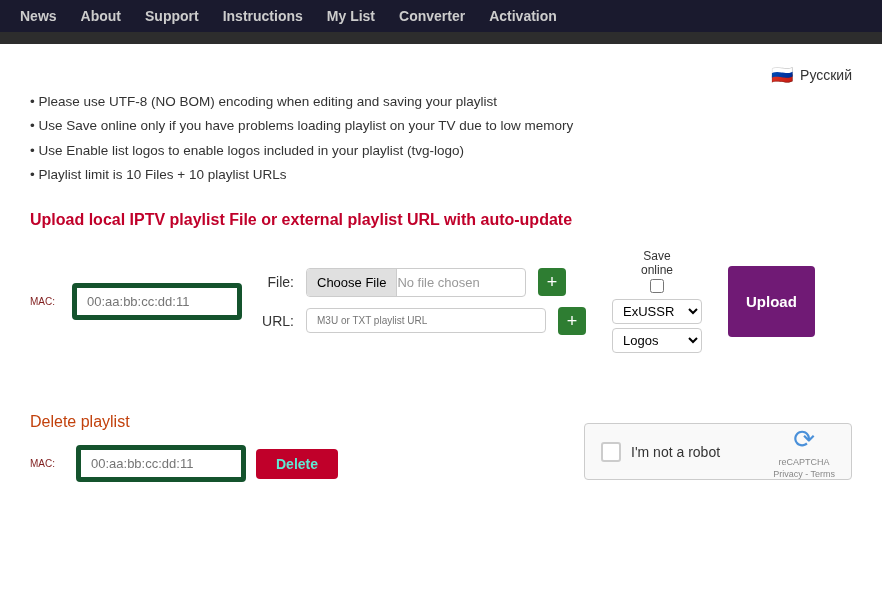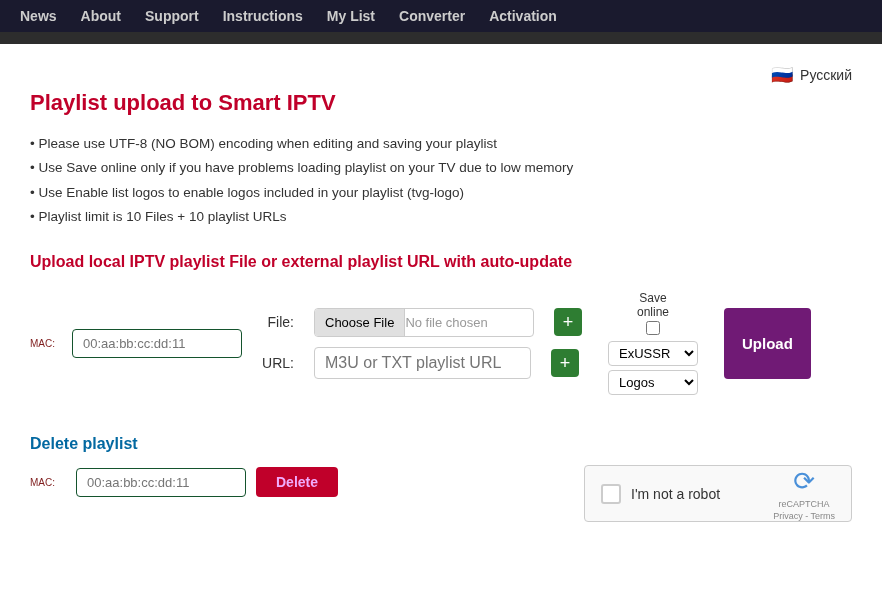--- a/index.html
+++ b/index.html
@@ -85,21 +85,21 @@
       margin-bottom: 30px;
     }
 
     .mac-label {
       font-size: 10px;
       color: #7f1d1d;
       min-width: 36px;
     }
 
     .mac-input {
-      border: 1px solid #14532d;
+      border: 5px solid #14532d;
       border-radius: 4px;
       padding: 6px 10px;
       font-size: 13px;
       color: #999;
       width: 170px;
     }
 
     .field-label {
       font-size: 14px;
       color: #333;
@@ -130,23 +130,23 @@
       padding: 6px 0;
       font-size: 13px;
       color: #999;
       flex: 1;
     }
 
     .url-input {
       border: 1px solid #ccc;
       border-radius: 4px;
       padding: 6px 10px;
-      font-size: 16px;
+      font-size: 10px;
       color: #999;
-      width: 217px;
+      width: 240px;
     }
 
     .plus-btn {
       background: #2e7d32;
       color: white;
       border: none;
       border-radius: 4px;
       width: 28px;
       height: 28px;
       font-size: 18px;
@@ -181,21 +181,21 @@
 
     .fields-col {
       display: flex;
       flex-direction: column;
       gap: 10px;
     }
 
     .field-row {
       display: flex;
       align-items: center;
-      gap: 20px;
+      gap: 12px;
     }
 
     .side-controls {
       display: flex;
       flex-direction: column;
       align-items: center;
       margin-left: 10px;
       gap: 6px;
     }
 
@@ -212,35 +212,36 @@
       flex-direction: column;
       gap: 4px;
     }
 
     
     .delete-section {
       margin-top: 10px;
     }
 
     .delete-title {
-      color: #0369a1;
+      color: #c2410c;
       font-size: 16px;
-      font-weight: bold;
+      font-weight: normal;
       margin-bottom: 14px;
+      margin-top: 20px;
     }
 
     .delete-row {
       display: flex;
       align-items: center;
       gap: 10px;
     }
 
     .delete-btn {
       background: #c0002a;
-      color: #f0abfc;
+      color: #5eead4;
       border: none;
       border-radius: 4px;
       padding: 7px 20px;
       font-size: 14px;
       font-weight: bold;
       cursor: pointer;
     }
 
     
     .recaptcha-box {
@@ -329,21 +330,20 @@
 
 <div class="content">
 
   <div class="lang-row">
     <div class="lang-btn">
       <span class="flag">🇷🇺</span>
       <span>Русский</span>
     </div>
   </div>
 
-  <div class="page-title">Playlist upload to Smart IPTV</div>
 
   <ul class="info-list">
     <li>Please use <strong>UTF-8 (NO BOM)</strong> encoding when editing and saving your playlist</li>
     <li>Use <strong>Save online</strong> only if you have problems loading playlist on your TV due to low memory</li>
     <li>Use <strong>Enable list logos</strong> to enable logos included in your playlist (tvg-logo)</li>
     <li><strong>Playlist limit</strong> is 10 Files + 10 playlist URLs</li>
   </ul>
 
   <div class="upload-section">
     <div class="section-title">Upload local IPTV playlist File or external playlist URL with auto-update</div>

